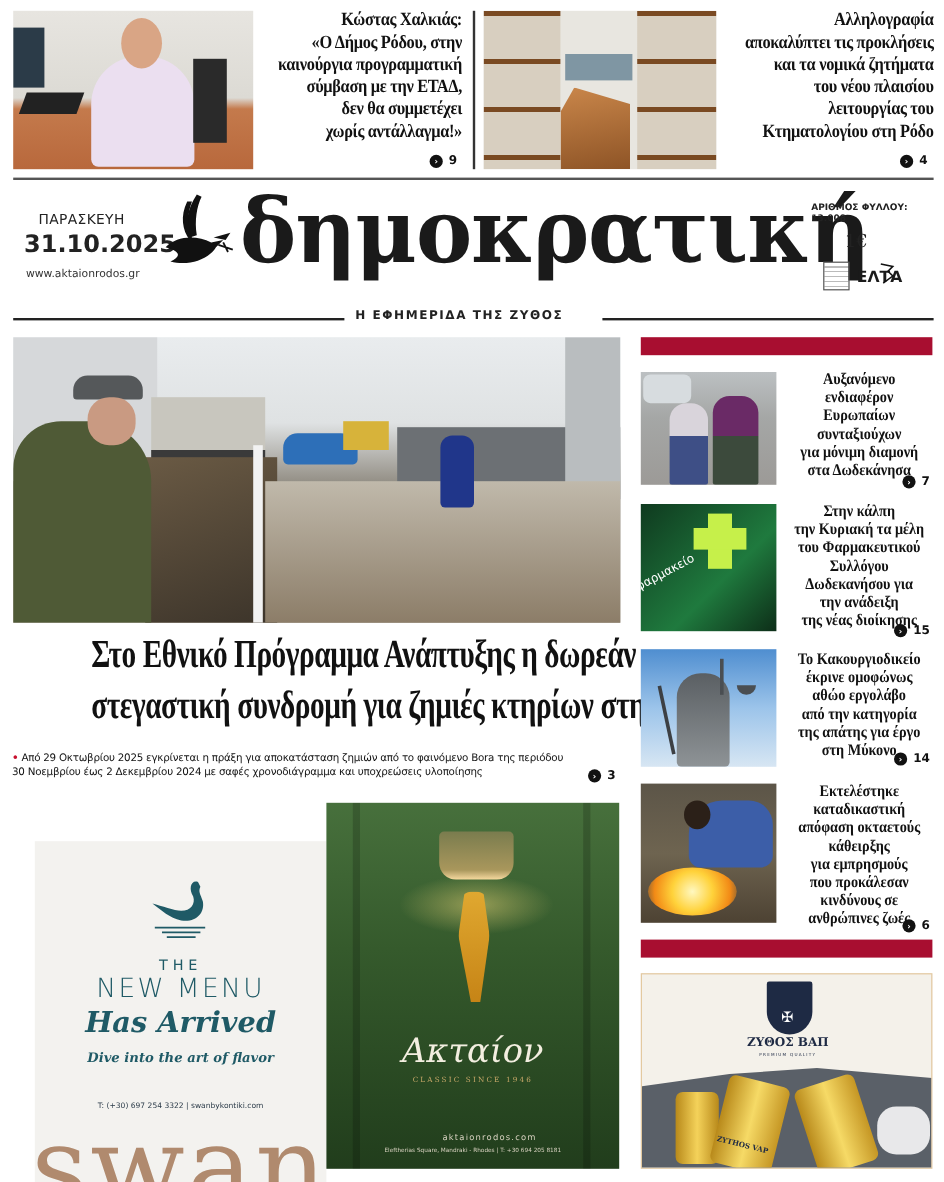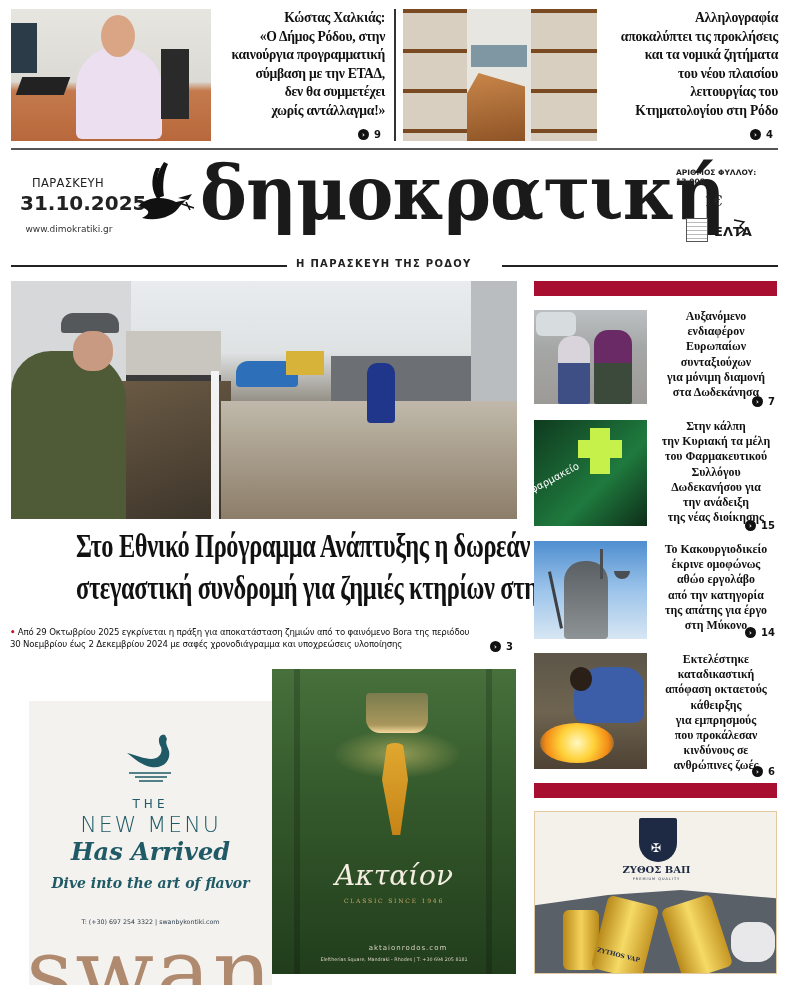--- a/index.html
+++ b/index.html
@@ -100,21 +100,21 @@
 </div>
 <div class="pageref" style="left:750px;top:129px;">
   <span class="dot">›</span>
   <span>4</span>
 </div>
 
 <div class="hrule" style="left:11px;top:148px;width:767px;"></div>
 
 <div class="day">ΠΑΡΑΣΚΕΥΗ</div>
 <div class="date">31.10.2025</div>
-<div class="web">www.dimokratiki.gr</div>
+<div class="web">www.aktaionrodos.gr</div>
 
 <div class="abs" style="left:134px;top:160px;width:62px;height:68px;">
   <svg width="62" height="68" viewBox="0 0 62 68">
     <path d="M30 2 C22 14 20 26 24 38 L30 36 C28 24 30 12 34 4 Z" fill="#111"></path>
     <path d="M22 8 C16 20 18 32 24 40 L26 38 C22 28 22 18 26 8 Z" fill="#111"></path>
     <path d="M4 46 C14 36 30 36 42 42 L52 40 L46 46 C40 56 24 62 8 58 C16 54 18 50 4 46 Z" fill="#111"></path>
     <path d="M44 38 L58 34 L54 40 Z" fill="#111"></path>
     <path d="M48 44 L60 48 M52 42 L56 50" stroke="#111" stroke-width="1.5"></path>
   </svg>
 </div>
@@ -124,21 +124,21 @@
 <div class="price">1€</div>
 <div class="abs" style="left:686px;top:218px;width:22px;height:24px;border:1px solid #555;background:repeating-linear-gradient(180deg,#fff 0 3px,#bbb 3px 4px);"></div>
 <div class="abs" style="left:714px;top:218px;width:32px;height:20px;">
   <span style="position:absolute;left:0;top:6px;font-family:'DejaVu Sans',sans-serif;font-size:13px;font-weight:bold;">ΕΛΤΑ</span>
   <svg class="abs" style="left:18px;top:0" width="14" height="20" viewBox="0 0 14 20">
       <path d="M2 2 L12 4 L8 8 L12 12 L4 18" fill="none" stroke="#111" stroke-width="1.3"></path>
     </svg>
 </div>
 
 <div class="abs" style="left:11px;top:265px;width:276px;height:1.5px;background:#222;"></div>
-<div class="tagline">Η ΠΑΡΑΣΚΕΥΗ ΤΗΣ ΡΟΔΟΥ</div>
+<div class="tagline">Η ΕΦΗΜΕΡΙΔΑ ΤΗΣ ΖΥΘΟΣ</div>
 <div class="abs" style="left:502px;top:265px;width:276px;height:1.5px;background:#222;"></div>
 
 <div class="abs" style="left:11px;top:281px;width:506px;height:238px;overflow:hidden;background:linear-gradient(180deg,#e9ecee 0%,#dfe2e3 30%,#8f8a80 52%,#9d9588 100%);">
   <div class="abs" style="left:0;top:0;width:120px;height:120px;background:#d6d8da;"></div>
   <div class="abs" style="left:115px;top:50px;width:95px;height:52px;background:#c8c6be;border-bottom:8px solid #3a3a3a;"></div>
   <div class="abs" style="left:225px;top:80px;width:62px;height:26px;border-radius:12px 14px 4px 4px;background:#2d6fb8;"></div>
   <div class="abs" style="left:275px;top:70px;width:38px;height:24px;background:#d7b33a;"></div>
   <div class="abs" style="left:320px;top:75px;width:186px;height:60px;background:#6c7074;"></div>
   <div class="abs" style="left:460px;top:0;width:46px;height:130px;background:#b9bdbf;"></div>
   <div class="abs" style="left:110px;top:100px;width:110px;height:138px;background:linear-gradient(160deg,#6a5a44,#3c342a);"></div>
@@ -248,21 +248,21 @@
 <div class="ad" style="left:29px;top:669px;width:243px;height:289px;background:#f3f2ef;margin-top:32px;">
   <div class="abs" style="left:96px;top:28px;width:52px;height:56px;">
     <svg width="52" height="56" viewBox="0 0 52 56">
       <path d="M40 6 C34 4 32 12 36 18 C38 24 34 30 26 30 C20 30 10 26 2 24 C10 30 16 36 26 38 C38 40 46 32 44 22 C42 16 40 14 42 10 Z" fill="#1f5a66"></path>
       <path d="M4 44 H46 M10 48 H42 M14 52 H38" stroke="#1f5a66" stroke-width="1.5"></path>
     </svg>
   </div>
   <div class="abs" style="left:0;top:96px;width:243px;text-align:center;font-family:'DejaVu Sans',sans-serif;font-size:12px;letter-spacing:4px;color:#1f5a66;">THE</div>
   <div class="abs" style="left:0;top:111px;width:243px;text-align:center;font-family:'DejaVu Sans',sans-serif;font-weight:200;font-size:22px;letter-spacing:2px;color:#1f5a66;">NEW MENU</div>
   <div class="abs" style="left:0;top:136px;width:243px;text-align:center;font-family:'DejaVu Serif',serif;font-style:italic;font-weight:bold;font-size:24px;color:#1f5a66;">Has Arrived</div>
-  <div class="abs" style="left:0;top:174px;width:243px;text-align:center;font-family:'DejaVu Serif',serif;font-style:italic;font-weight:bold;font-size:14px;color:#1f5a66;">Dive into the art of flavor</div>
+  <div class="abs" style="left:0;top:174px;width:243px;text-align:center;font-family:'DejaVu Serif',serif;font-style:italic;font-weight:bold;font-size:11px;color:#1f5a66;">Dive into the art of flavor</div>
   <div class="abs" style="left:0;top:217px;width:243px;text-align:center;font-family:'DejaVu Sans',sans-serif;font-size:6.3px;color:#2a3a48;">T: (+30) 697 254 3322 | swanbykontiki.com</div>
   <div class="abs" style="left:-4px;top:222px;width:250px;text-align:center;font-family:'DejaVu Serif',serif;font-size:92px;line-height:100px;letter-spacing:2px;color:#b08a6e;">swan</div>
 </div>
 
 <div class="ad" style="left:272px;top:669px;width:244px;height:305px;background:linear-gradient(180deg,#47703c 0%,#355a2c 40%,#213d1c 100%);">
   <div class="abs" style="left:22px;top:0;width:6px;height:305px;background:rgba(0,0,0,0.18);"></div>
   <div class="abs" style="left:214px;top:0;width:6px;height:305px;background:rgba(0,0,0,0.18);"></div>
   <div class="abs" style="left:94px;top:24px;width:62px;height:40px;border-radius:4px 4px 14px 14px;background:linear-gradient(180deg,#7a7c4e,#a9975c 80%,#f6d9a0);"></div>
   <div class="abs" style="left:60px;top:60px;width:130px;height:50px;border-radius:50%;background:radial-gradient(ellipse,rgba(238,214,120,0.5),transparent 70%);"></div>
   <div class="abs" style="left:110px;top:74px;width:26px;height:92px;border-radius:12px 12px 6px 6px;background:linear-gradient(180deg,#e0a830,#c68416);clip-path:polygon(20% 0,80% 0,100% 40%,70% 100%,40% 100%,0 40%);"></div>

